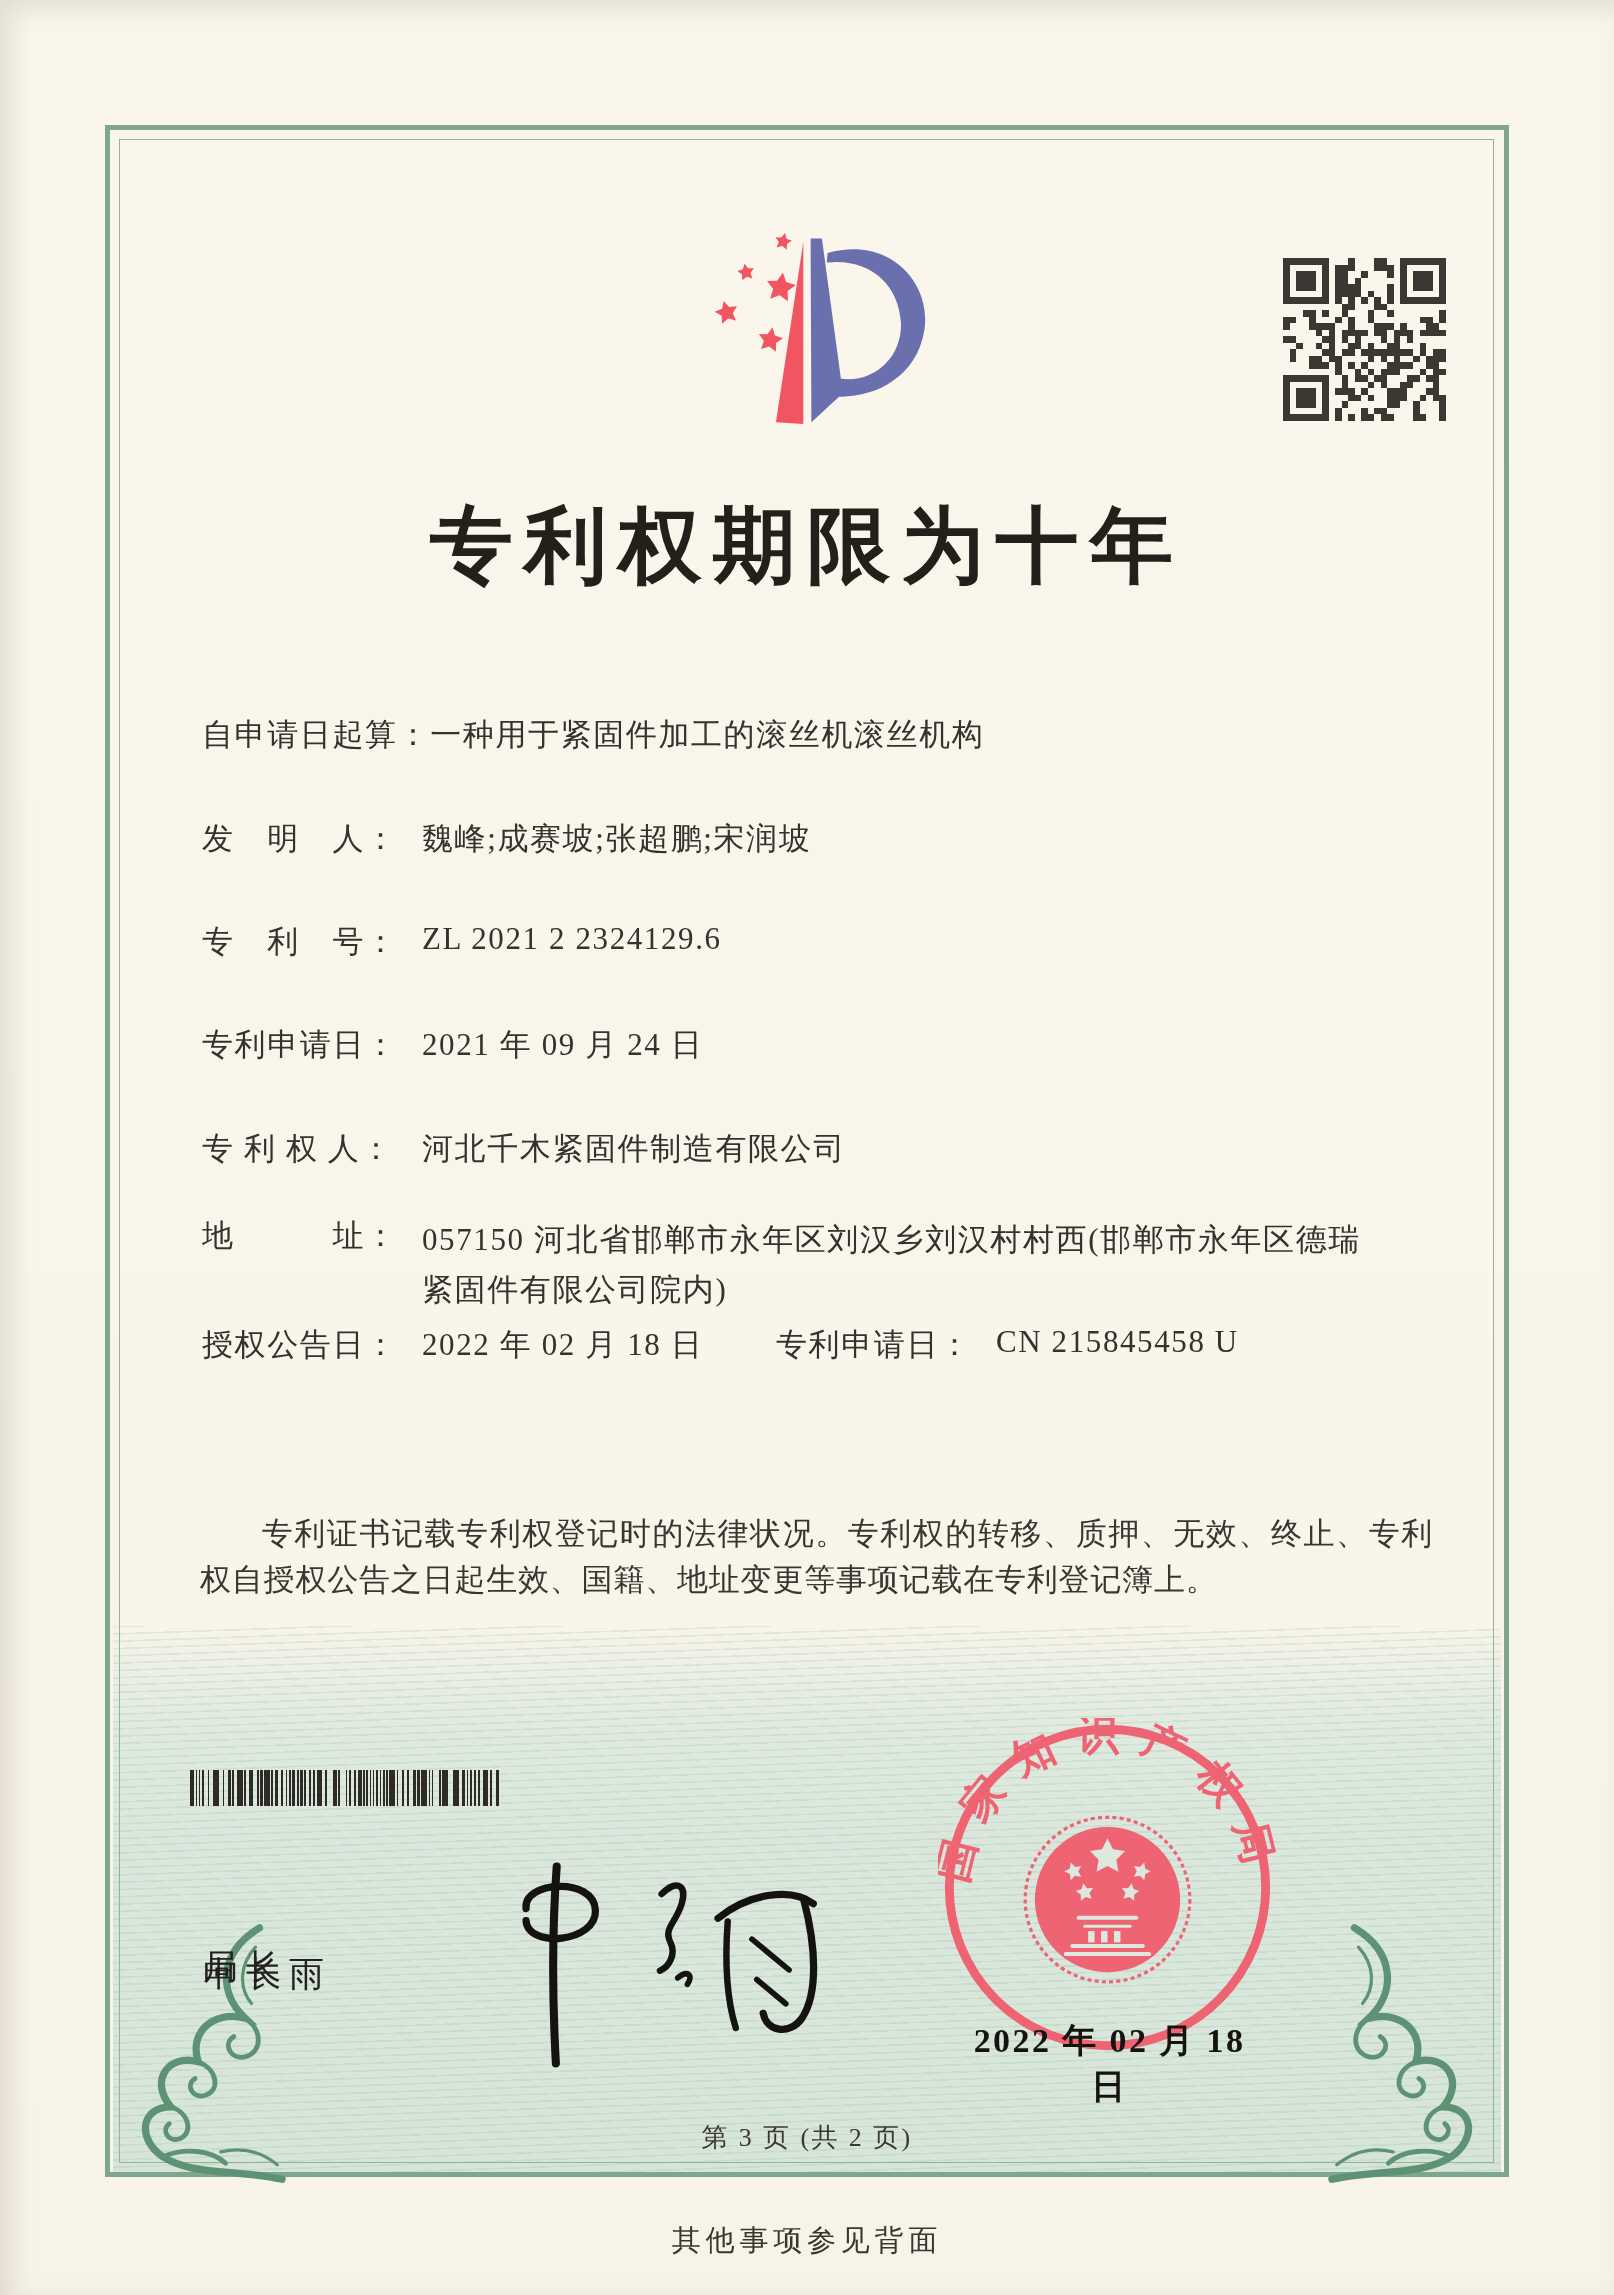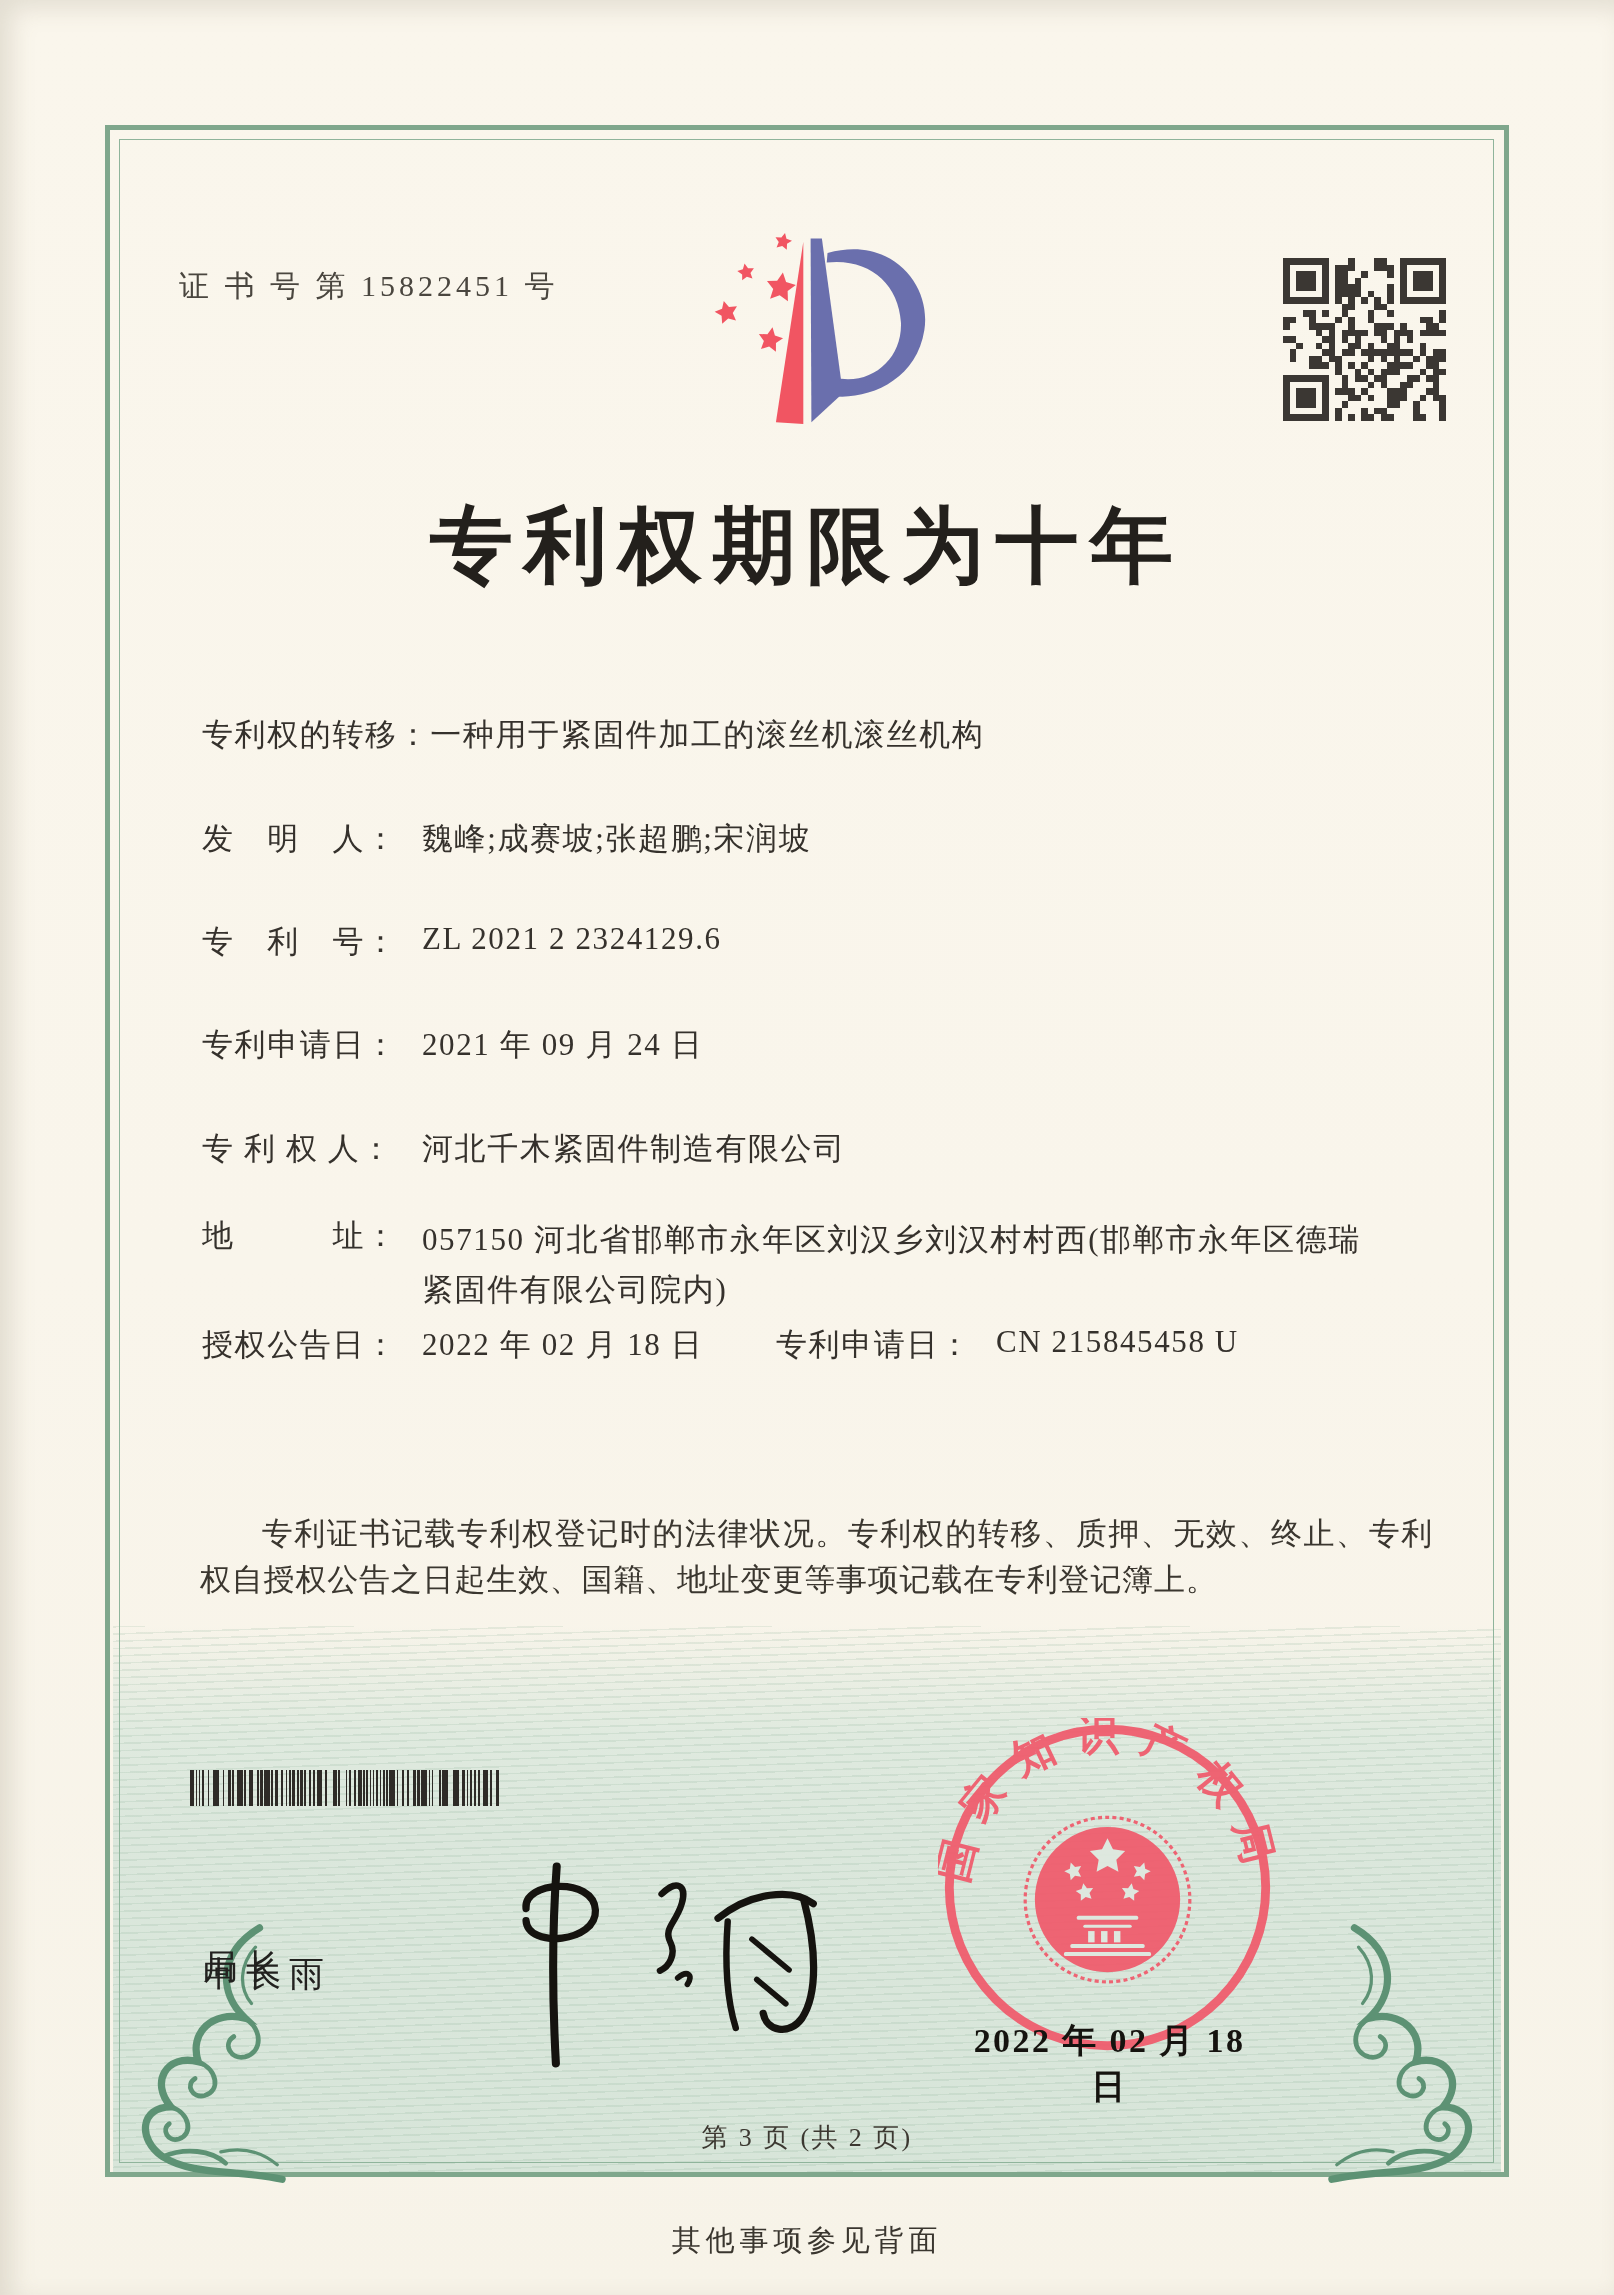--- a/index.html
+++ b/index.html
@@ -77,21 +77,20 @@
       <path d="M210,6 C160,36 158,86 192,118 C152,108 122,136 134,172 C94,162 74,198 100,228 C62,228 58,268 90,290 C128,314 180,305 238,318" stroke-width="9"></path>
       <path d="M192,118 C214,132 214,160 192,166 C174,170 164,150 178,141" stroke-width="6"></path>
       <path d="M134,172 C158,182 162,208 142,214 C126,218 118,200 130,193" stroke-width="6"></path>
       <path d="M100,228 C124,236 128,262 110,268 C96,272 88,256 98,249" stroke-width="6"></path>
       <path d="M90,290 C118,278 150,282 168,298" stroke-width="6"></path>
       <path d="M205,30 C185,52 184,80 200,100" stroke-width="4"></path>
       <path d="M232,300 C210,282 186,278 162,284" stroke-width="4"></path>
     </g>
   </svg>
 
-  <div class="abs certno">证 书 号 第 15822451 号</div>
 
   <svg class="abs" style="left:688px;top:211px" width="246" height="246" viewBox="0 0 305 305">
     <defs>
       <path id="star" d="M0,-10 L2.94,-4.05 9.51,-3.09 4.76,1.55 5.88,8.09 0,5 -5.88,8.09 -4.76,1.55 -9.51,-3.09 -2.94,-4.05 Z"></path>
     </defs>
     <g fill="#f15562">
       <use href="#star" transform="translate(118,38) scale(1.1) rotate(12)"></use>
       <use href="#star" transform="translate(72,76) scale(1.1) rotate(-10)"></use>
       <use href="#star" transform="translate(115,95) scale(1.9) rotate(8)"></use>
       <use href="#star" transform="translate(48,126) scale(1.5) rotate(-14)"></use>
@@ -728,21 +727,21 @@
       <i class="f"></i>
       <i class="f"></i>
       <i></i>
       <i></i>
       <i class="f"></i>
     </div>
 
   <div class="abs title">专利权期限为十年</div>
 
   <div class="abs row" style="top:714px">
-    <span class="lbl">专利权的转移：</span>
+    <span class="lbl">自申请日起算：</span>
     <span class="val">一种用于紧固件加工的滚丝机滚丝机构</span>
   </div>
   <div class="abs row" style="top:818px">
     <span class="lbl">发　明　人：</span>
     <span class="val">魏峰;成赛坡;张超鹏;宋润坡</span>
   </div>
   <div class="abs row" style="top:921px">
     <span class="lbl">专　利　号：</span>
     <span class="val">ZL 2021 2 2324129.6</span>
   </div>

